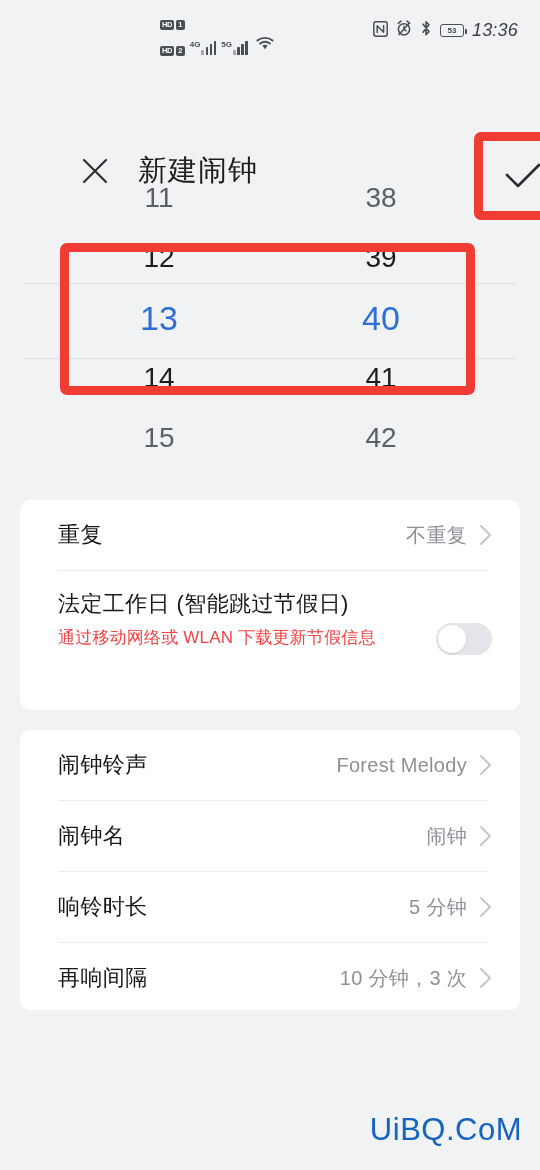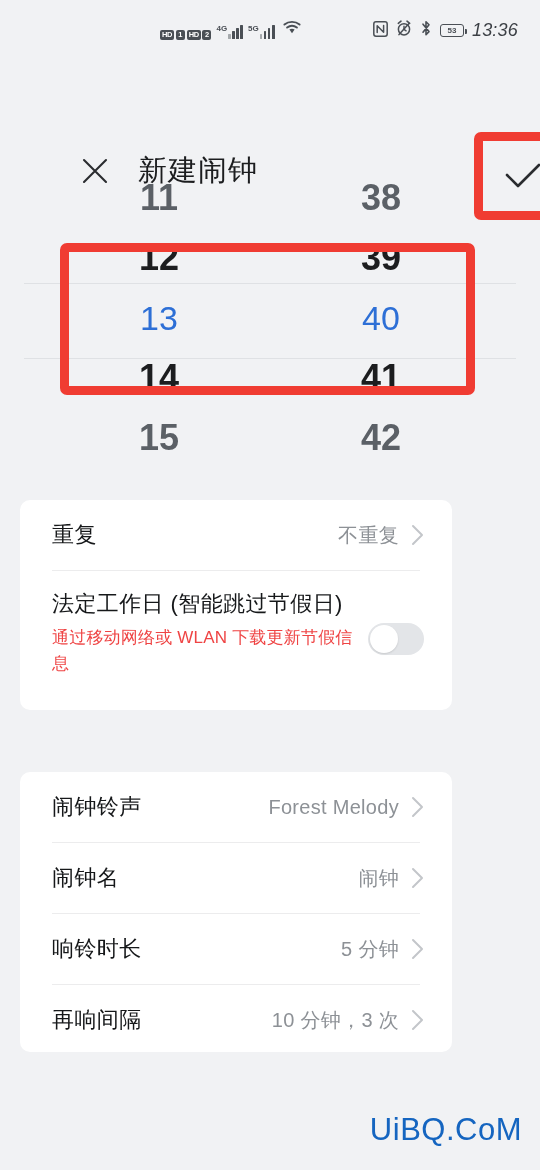--- a/index.html
+++ b/index.html
@@ -14,21 +14,21 @@
 
   
   .statusbar{
     position:absolute; top:0; left:0; width:540px; height:62px;
     display:flex; align-items:center; justify-content:center;
   }
   .sb-left{
     position:absolute; left:160px; top:20px;
     display:flex; align-items:flex-end; gap:5px;
   }
-  .hd-stack{ display:flex; gap:2px; }
+  .hd-stack{ display:flex; flex-direction:column; gap:16px; }
   .hd-row{ display:flex; align-items:center; gap:1.5px; }
   .hd-badge{
     font-size:7.5px; font-weight:700; color:#fff; background:#4a4f55;
     border-radius:2px; padding:0.5px 2px; line-height:1.15;
     letter-spacing:-0.3px;
   }
   .hd-num{
     font-size:7.5px; font-weight:700; color:#fff; background:#4a4f55;
     border-radius:2px; width:9px; height:10px; line-height:10px;
     text-align:center;
@@ -85,42 +85,42 @@
   .picker{
     position:absolute; top:168px; left:0; width:540px; height:300px;
   }
   .pk-col{
     position:absolute; top:0; width:270px; height:300px;
     display:flex; flex-direction:column; align-items:center;
   }
   .pk-col.hours{ left:24px; }
   .pk-col.mins{ left:246px; }
   .pk-item{
-    height:60px; line-height:60px; font-size:36px; color:#5b6066;
-    font-weight:700; text-align:center; width:100%;
+    height:60px; line-height:60px; font-size:28px; color:#5b6066;
+    font-weight:400; text-align:center; width:100%;
   }
   .pk-item.near{ color:#1c1d1f; }
   .pk-item.sel{ color:#2d6fd6; font-size:34px; font-weight:500; }
   .pk-line{
     position:absolute; left:24px; width:492px; height:1px; background:#dfe1e4;
   }
   .pk-line.top{ top:115px; }
   .pk-line.bot{ top:190px; }
   .pk-hl{
     position:absolute; left:60px; top:75px; width:415px; height:152px;
     border:9px solid #f03c32; border-radius:7px; pointer-events:none;
   }
 
   
   .card{
-    position:absolute; left:20px; width:432px; background:#ffffff;
-    border-radius:10px; overflow:hidden;
+    position:absolute; left:20px; width:500px; background:#ffffff;
+    border-radius:10px; overflow:hidden;padding-left:6px;
   }
   .card-a{ top:500px; height:210px; }
-  .card-b{ top:772px; height:280px; }
+  .card-b{ top:730px; height:280px; }
 
   .row{
     position:relative; display:flex; align-items:center;
     padding:0 28px 0 32px; height:70px; cursor:pointer;
   }
   .row-label{
     font-size:22px; color:#16181a; font-weight:500; letter-spacing:.4px;
   }
   .row-right{
     margin-left:auto; display:flex; align-items:center; gap:12px;

